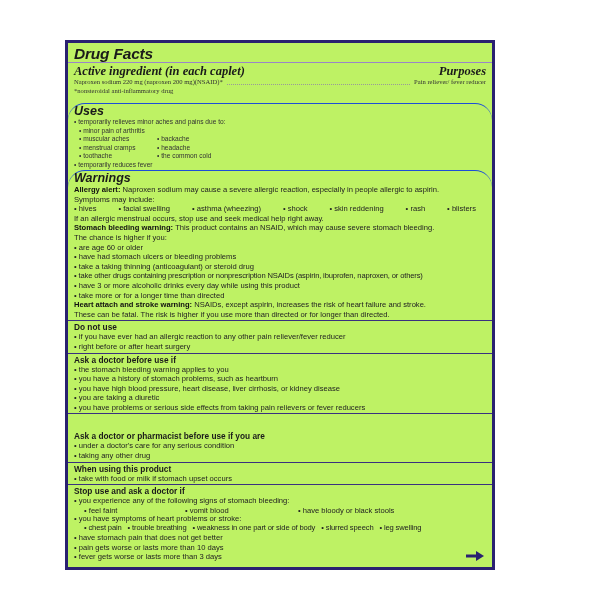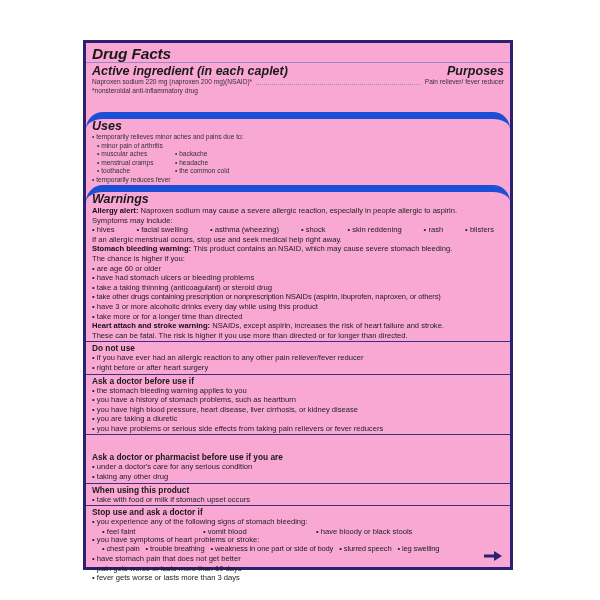--- a/index.html
+++ b/index.html
@@ -1,25 +1,25 @@
 <!DOCTYPE html>
 <html><head>
 <meta charset="utf-8">
 <style>
   html, body { margin: 0; padding: 0; }
   body {
     width: 600px; height: 600px; background: #ffffff; position: relative; overflow: hidden;
     font-family: "Liberation Sans", sans-serif; color: #1a1a1a;
   }
   .label {
-    position: absolute; left: 83px; top: 40px; width: 424px; height: 524px;
-    border: 3px solid #2a2170; background: #f9a8d4;
+    position: absolute; left: 65px; top: 40px; width: 424px; height: 524px;
+    border: 3px solid #2a2170; background: #bef264;
   }
   .sec { padding: 0 6px; }
-  .thick { border-top: 7px solid #1d4ed8; border-radius: 17px; }
+  .thick { border-top: 1px solid #1d4ed8; border-radius: 17px; }
   .thin { border-top: 1px solid #3a3080; }
   .hair { border-bottom: 1px solid #9a86c8; }
   h1.title {
     font-size: 15.5px; font-weight: bold; font-style: italic; margin: 0; padding: 2px 0 0 0;
     line-height: 17px; letter-spacing: -0.2px;
   }
   h2.big {
     font-size: 12.5px; font-weight: bold; font-style: italic; margin: 0; line-height: 14px;
   }
   h3.small {
@@ -37,21 +37,21 @@
 </style>
 </head>
 <body>
 
 <div class="label">
 
   <div class="sec hair">
     <h1 class="title">Drug Facts</h1>
   </div>
 
-  <div class="sec" style="padding-top:1px;padding-bottom:17px;">
+  <div class="sec" style="padding-top:1px;padding-bottom:8px;font-family:Liberation Serif, serif;">
     <div class="row">
       <h2 class="big">Active ingredient (in each caplet)</h2>
       <h2 class="big">Purposes</h2>
     </div>
     <div class="row" style="align-items:flex-end;">
       <span class="tiny">Naproxen sodium 220 mg (naproxen 200 mg)(NSAID)*</span>
       <span class="dots"></span>
       <span class="tiny">Pain reliever/ fever reducer</span>
     </div>
     <div class="tiny">*nonsteroidal anti-inflammatory drug</div>

